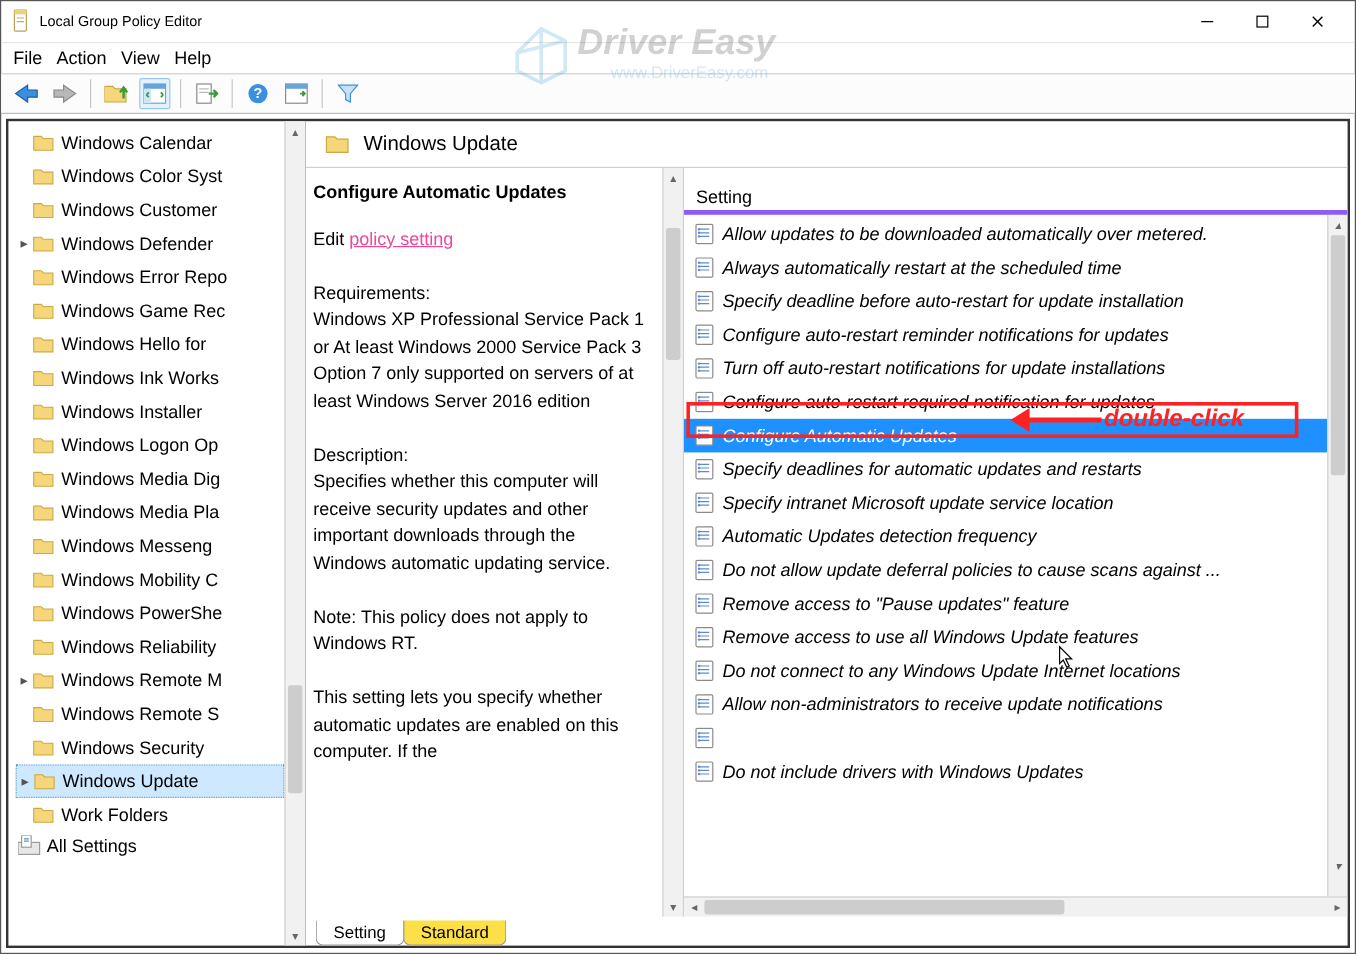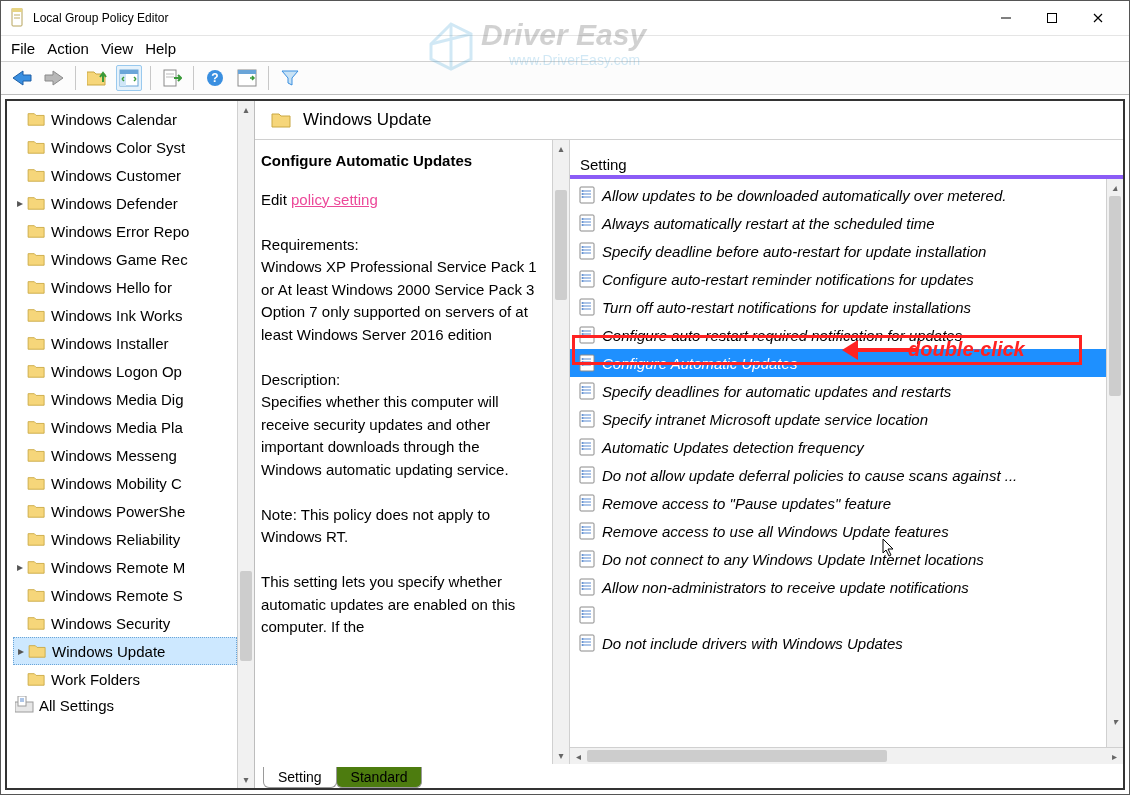--- a/index.html
+++ b/index.html
@@ -64,21 +64,21 @@
 .list-row.sel { background:#1e90ff; color:#fff; }
 .setting-icon { width:18px; height:18px; margin-right:6px; flex-shrink:0; }
 
 
 .red-box { position:absolute; border:3px solid #f22; pointer-events:none; }
 .anno-arrow { position:absolute; pointer-events:none; }
 .anno-text { position:absolute; color:#f22; font-weight:bold; font-style:italic; font-size:20px; pointer-events:none; }
 
 
 .tabs { height: 24px; display:flex; align-items:flex-end; padding-left: 8px; }
-.tab { border:1px solid #9a9a9a; border-top:none; padding: 2px 14px 2px 14px; font-size:14px; margin-right:-1px; background:#4d7c0f; border-radius: 0 0 6px 6px; }
+.tab { border:1px solid #9a9a9a; border-top:none; padding: 2px 14px 2px 14px; font-size:14px; margin-right:-1px; background:#fde047; border-radius: 0 0 6px 6px; }
 .tab.active { background:#fff; }
 
 
 .watermark { position:absolute; left: 420px; top: 8px; opacity: .25; pointer-events:none; }
 
 
 .cursor { position:absolute; pointer-events:none; }
 </style>
 </head>
 <body>
@@ -528,21 +528,21 @@
             <div class="arrow">◂</div>
             <div class="thumb" style="left:17px;width:300px"></div>
             <div class="arrow" style="margin-left:auto">▸</div>
           </div>
 
           <div class="red-box" style="left:2px; top:195px; width:510px; height:30px;"></div>
           <svg class="anno-arrow" style="left:270px; top:196px;" width="80" height="28" viewBox="0 0 80 28">
             <path d="M78 14 L10 14" stroke="#f22" stroke-width="4"></path>
             <path d="M2 14 L18 4 L18 24 Z" fill="#f22"></path>
           </svg>
-          <div class="anno-text" style="left:338px; top:198px;">double-click</div>
+          <div class="anno-text" style="left:350px; top:198px;">double-click</div>
 
           <svg class="cursor" style="left:312px; top:398px;" width="14" height="20" viewBox="0 0 14 20">
             <path d="M1 1 L1 15 L4 12 L7 18 L9 17 L6 11 L11 11 Z" fill="#fff" stroke="#000"></path>
           </svg>
         </div>
 
       </div>
 
       <div class="tabs">
         <div class="tab active">Setting</div>

